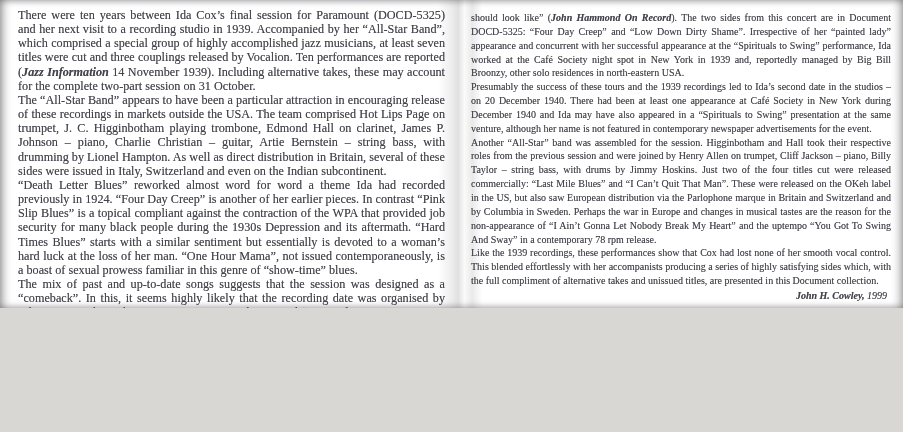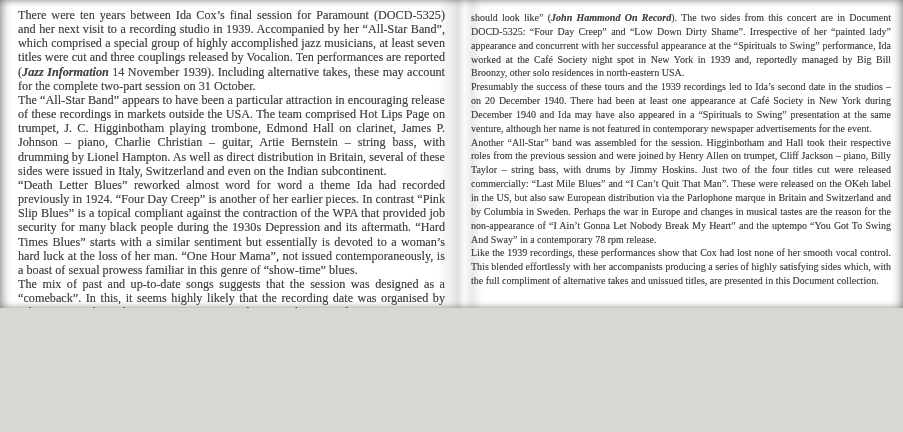--- a/index.html
+++ b/index.html
@@ -56,18 +56,19 @@
       <p class="para"><span>The “All-Star Band” appears to have been a particular attraction in encouraging release of these recordings in markets outside the USA. The team comprised Hot Lips Page on trumpet, J. C. Higginbotham playing trombone, Edmond Hall on clarinet, James P. Johnson – piano, Charlie Christian – guitar, Artie Bernstein – string bass, with drumming by Lionel Hampton. As well as direct distribution in Britain, several of these sides were issued in Italy, Switzerland and even on the Indian subcontinent.</span></p>
       <p class="para"><span class="b">“Death Letter Blues”</span><span> reworked almost word for word a theme Ida had recorded previously in 1924. </span><span class="b">“Four Day Creep”</span><span> is another of her earlier pieces. In contrast </span><span class="b">“Pink Slip Blues”</span><span> is a topical compliant against the contraction of the WPA that provided job security for many black people during the 1930s Depression and its aftermath. </span><span class="b">“Hard Times Blues”</span><span> starts with a similar sentiment but essentially is devoted to a woman’s hard luck at the loss of her man. </span><span class="b">“One Hour Mama”</span><span>, not issued contemporaneously, is a boast of sexual prowess familiar in this genre of “show-time” blues.</span></p>
       <p class="para"><span>The mix of past and up-to-date songs suggests that the session was designed as a “comeback”. In this, it seems highly likely that the recording date was organised by John Hammond, pending Cox’s appearance at his second “Spirituals to Swing” concert staged at Carnegie Hall on 24 December of the same year – just under two months after these recordings were made. He recalled “she appeared in heavy make-up and false eyelashes” and was not “exactly what I thought a blues singer</span></p>
     </div>
 
   <div class="textblock right">
       <p class="para"><span>should look like” (</span><span class="bi">John Hammond On Record</span><span>). The two sides from this concert are in Document DOCD-5325: “Four Day Creep” and “Low Down Dirty Shame”. Irrespective of her “painted lady” appearance and concurrent with her successful appearance at the “Spirituals to Swing” performance, Ida worked at the Café Society night spot in New York in 1939 and, reportedly managed by Big Bill Broonzy, other solo residences in north-eastern USA.</span></p>
       <p class="para"><span>Presumably the success of these tours and the 1939 recordings led to Ida’s second date in the studios – on 20 December 1940. There had been at least one appearance at Café Society in New York during December 1940 and Ida may have also appeared in a “Spirituals to Swing” presentation at the same venture, although her name is not featured in contemporary newspaper advertisements for the event.</span></p>
       <p class="para"><span>Another “All-Star” band was assembled for the session. Higginbotham and Hall took their respective roles from the previous session and were joined by Henry Allen on trumpet, Cliff Jackson – piano, Billy Taylor – string bass, with drums by Jimmy Hoskins. Just two of the four titles cut were released commercially: </span><span class="b">“Last Mile Blues”</span><span> and </span><span class="b">“I Can’t Quit That Man”</span><span>. These were released on the OKeh label in the US, but also saw European distribution via the Parlophone marque in Britain and Switzerland and by Columbia in Sweden. Perhaps the war in Europe and changes in musical tastes are the reason for the non-appearance of </span><span class="b">“I Ain’t Gonna Let Nobody Break My Heart”</span><span> and the uptempo </span><span class="b">“You Got To Swing And Sway”</span><span> in a contemporary 78 rpm release.</span></p>
       <p class="para"><span>Like the 1939 recordings, these performances show that Cox had lost none of her smooth vocal control. This blended effortlessly with her accompanists producing a series of highly satisfying sides which, with the full compliment of alternative takes and unissued titles, are presented in this Document collection.</span></p>
+      <p class="para sig"><span class="bi">John H. Cowley,</span><span class="i"> 1999</span></p>
     </div>
 
   <div class="copyright">Copyright 1999: Document Records, Austria</div>
 
   <div class="vignette"></div>
 </div>
 
 </body></html>

